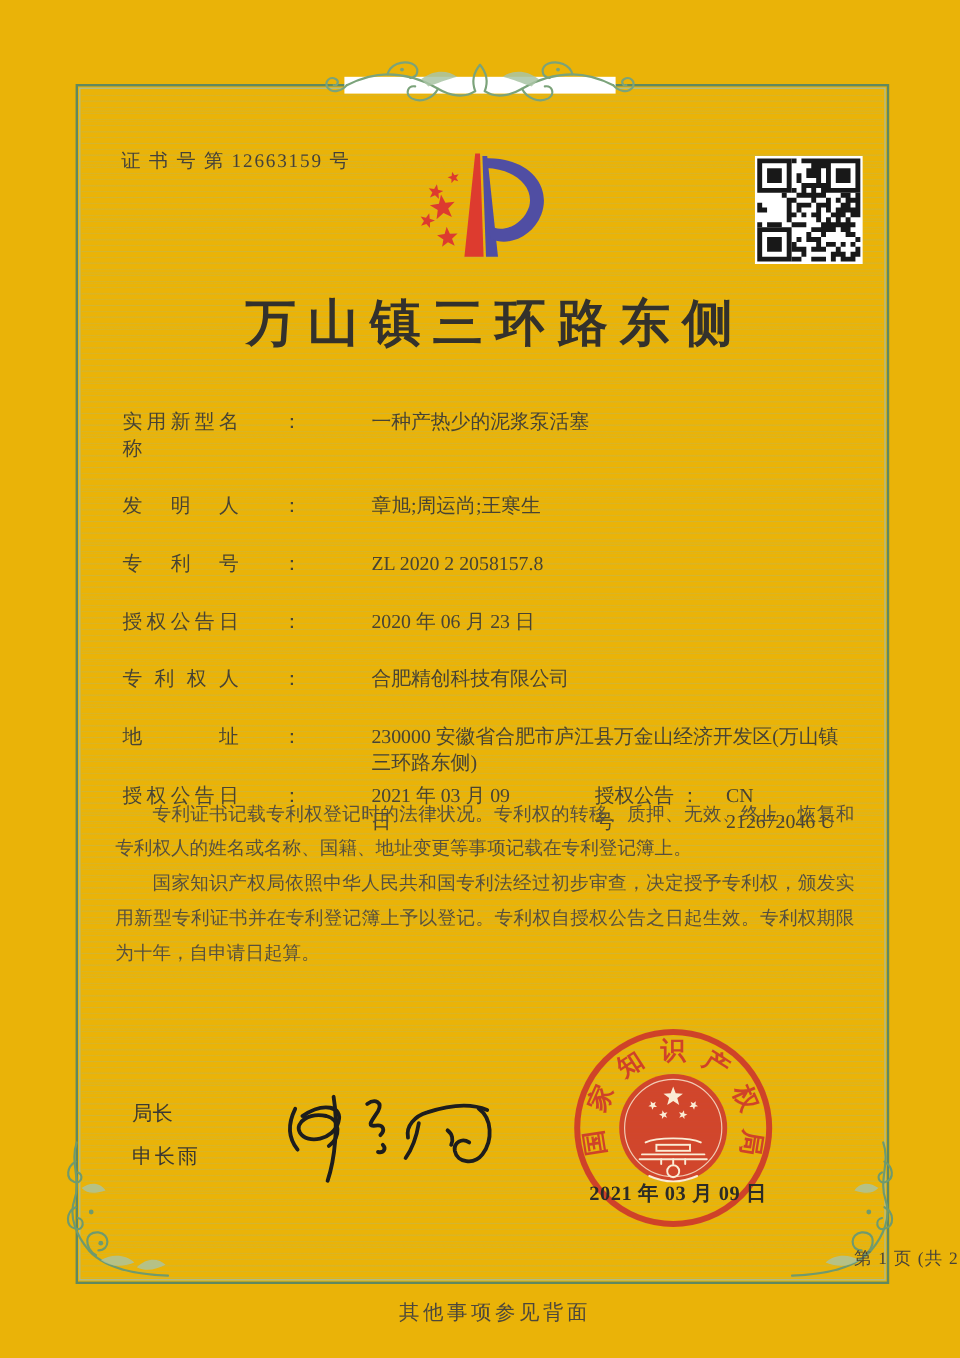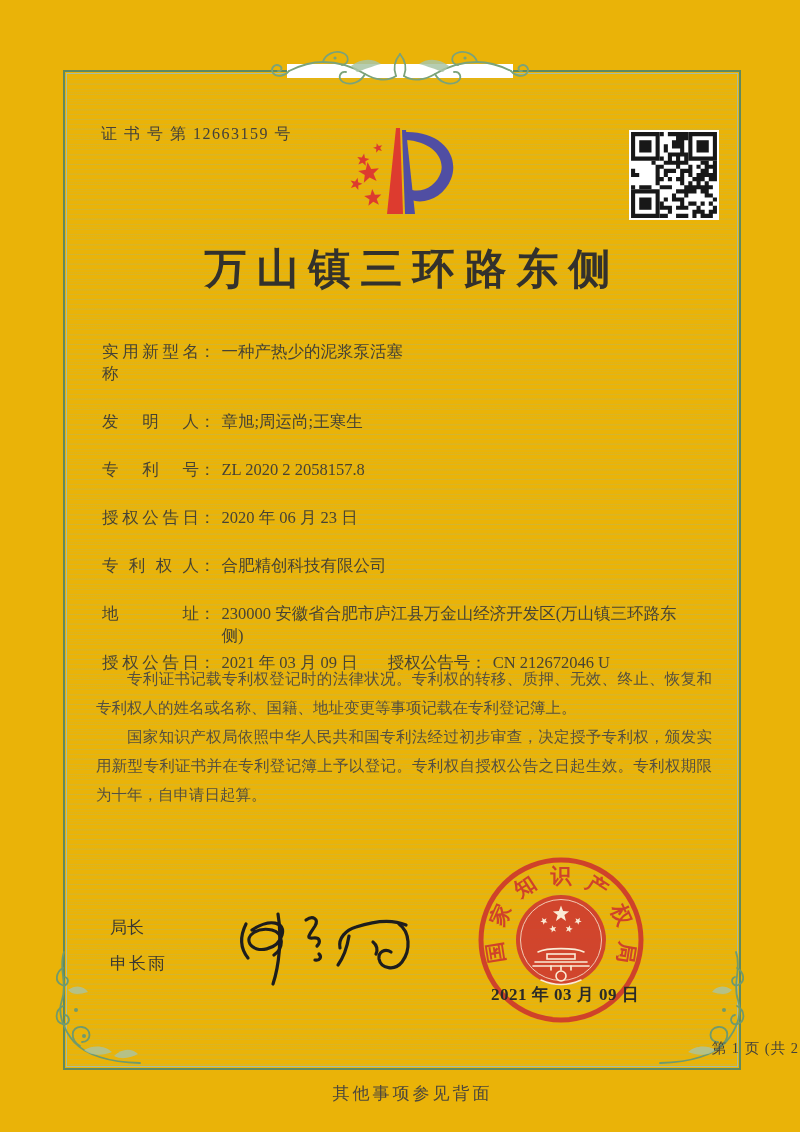--- a/index.html
+++ b/index.html
@@ -15,24 +15,24 @@
            repeating-linear-gradient(0deg, rgba(151,186,152,.20) 0px, rgba(151,186,152,.20) 1px, rgba(255,255,255,0) 1px, rgba(255,255,255,0) 5px),
            repeating-linear-gradient(0deg, rgba(151,186,152,.10) 0px, rgba(151,186,152,.10) 1px, rgba(255,255,255,0) 1px, rgba(255,255,255,0) 9px);}
 
   .cert-no{position:absolute;left:101px;top:124px;font-size:16px;letter-spacing:1.5px;color:#44413a;}
   .logo{position:absolute;left:344px;top:124px;}
   .qr{position:absolute;left:629px;top:130px;}
   .title{position:absolute;left:0;top:241px;width:100%;text-align:center;
          font-size:42px;font-weight:700;letter-spacing:10px;color:#33312c;}
 
   .fields{position:absolute;left:102px;top:341px;width:604px;font-size:16.5px;line-height:22px;color:#474334;}
-  .row{display:flex;margin-bottom:26px;}
+  .row{display:flex;margin-bottom:26px;gap:36px;}
   .lbl{flex:none;width:97px;text-align:justify;text-align-last:justify;text-justify:inter-character;}
   .colon{flex:none;}
-  .val{margin-left:6px;}
+  .val{margin-left:22px;}
   .row-addr{margin-bottom:5px;}
   .row-addr .val{width:474px;}
   .pair2{display:flex;margin-left:30px;}
 
   .paras{position:absolute;left:96px;top:664px;width:616px;font-size:15.5px;line-height:29px;
          color:#56503f;text-align:justify;}
   .paras p{margin:0;text-indent:2em;}
 
   .signer-title{position:absolute;left:110px;top:916px;font-size:17px;color:#3b3932;}
   .signer-name{position:absolute;left:110px;top:952px;font-size:17px;color:#3b3932;letter-spacing:2px;}

